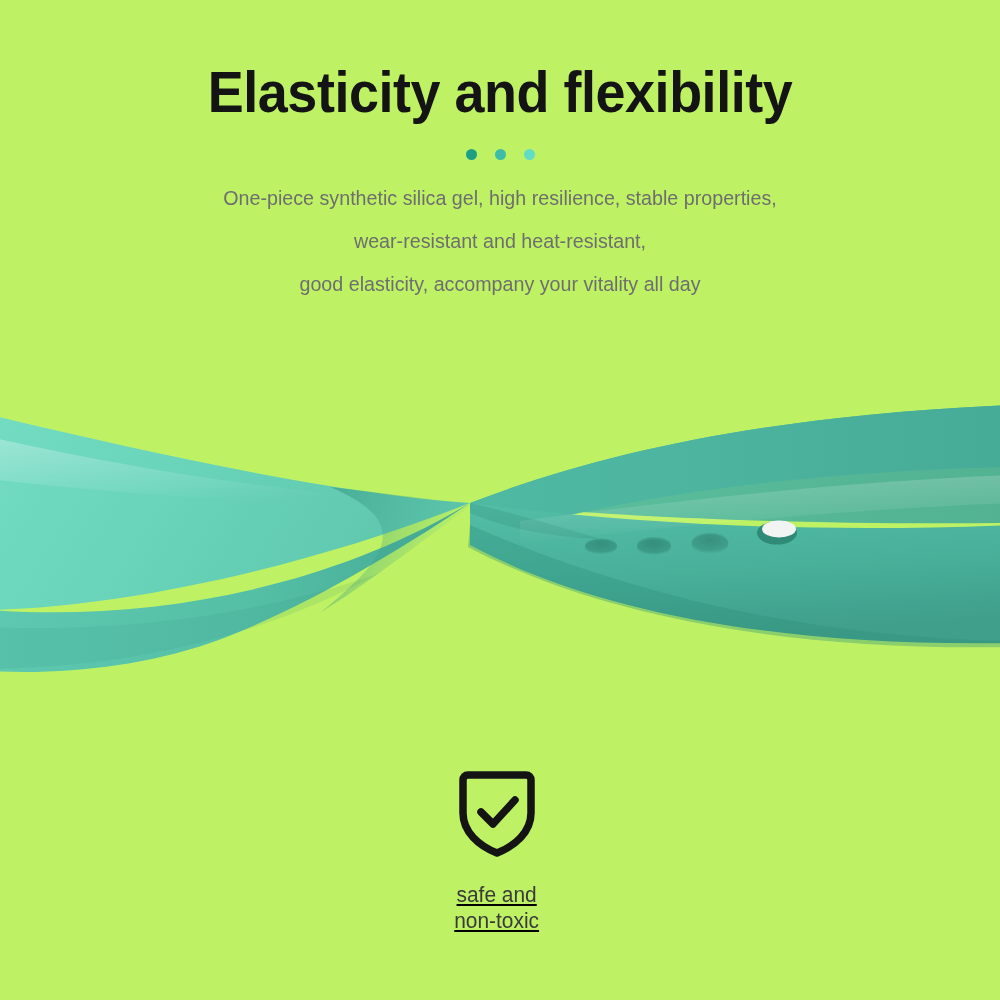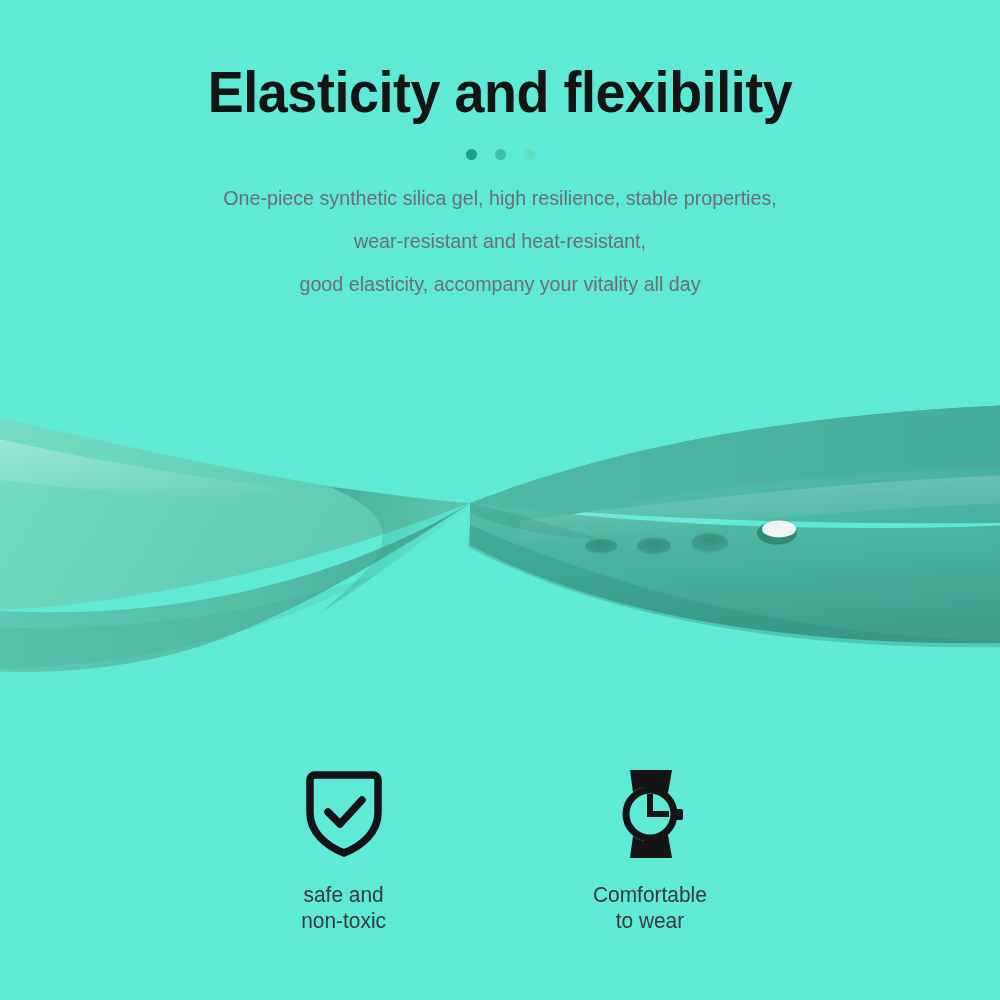--- a/index.html
+++ b/index.html
@@ -3,21 +3,21 @@
 <meta charset="utf-8">
 <style>
   html,body{margin:0;padding:0;}
   body{
     width:1000px;height:1000px;
     background:#ffffff;
     font-family:"Liberation Sans", sans-serif;
     overflow:hidden;
     position:relative;
   }
-  .page{position:relative;width:1000px;height:1000px;background:#5eead4;}
+  .page{position:relative;width:1000px;height:1000px;background:#bef264;}
 
   
   .header{position:absolute;left:0;top:0;width:1000px;text-align:center;}
   .title{
     margin:0;
     padding-top:62px;
     font-size:58px;
     font-weight:600;
     letter-spacing:-0.5px;
     color:#141414;
@@ -55,21 +55,21 @@
     position:absolute;left:0;top:762px;width:1000px;height:200px;
     display:flex;align-items:flex-start;justify-content:center;
   }
   .feature{width:300px;display:flex;flex-direction:column;align-items:center;}
   .feature .ico{height:104px;display:flex;align-items:center;justify-content:center;}
   .feature .cap{
     margin-top:16px;text-align:center;color:#3a3a3a;
     font-size:22px;line-height:26px;font-weight:400;transform:scaleX(0.95);
   }
   .feature .cap span{display:block;white-space:nowrap;}
-  .f-shield{margin-left:-6px;}
+  .f-shield{margin-left:-6px;text-decoration:underline;}
   .f-watch{margin-left:6px;}
   .f-drop{margin-left:10px;}
 </style>
 </head>
 <body>
 
 <div class="page">
 
   <div class="header">
     <h1 class="title" style="color: rgb(20, 20, 20);">Elasticity and flexibility</h1>
@@ -183,31 +183,16 @@
                    L82 49 C82 68 66 82 48 89 C30 82 14 68 14 49 Z" stroke="#141414" stroke-width="7.5" stroke-linejoin="round" fill="none"></path>
           <path d="M32 48 L44 60 L66 36" stroke="#141414" stroke-width="7.5" stroke-linecap="round" stroke-linejoin="round" fill="none"></path>
         </svg>
       </div>
       <div class="cap">
         <span>safe and</span>
         <span>non-toxic</span>
       </div>
     </div>
 
-    <div class="feature f-watch">
-      <div class="ico">
-        <svg width="96" height="100" viewBox="0 0 96 100" fill="none" xmlns="http://www.w3.org/2000/svg">
-          <path d="M28 6 L70 6 L66 29 C60 25 52 23 46 23 C40 23 35 25 31 28 Z" fill="#141414"></path>
-          <path d="M31 72 C35 75 40 77 46 77 C52 77 60 75 66 71 L70 94 L28 94 Z" fill="#141414"></path>
-          <circle cx="48" cy="50" r="24" stroke="#141414" stroke-width="7" fill="none"></circle>
-          <path d="M48 33 L48 50 L64 50" stroke="#141414" stroke-width="6" stroke-linecap="square" fill="none"></path>
-          <rect x="73" y="45" width="8" height="11" rx="2" fill="#141414"></rect>
-        </svg>
-      </div>
-      <div class="cap">
-        <span>Comfortable</span>
-        <span>to wear</span>
-      </div>
-    </div>
 
 
   </div>
 </div>
 
 </body></html>

